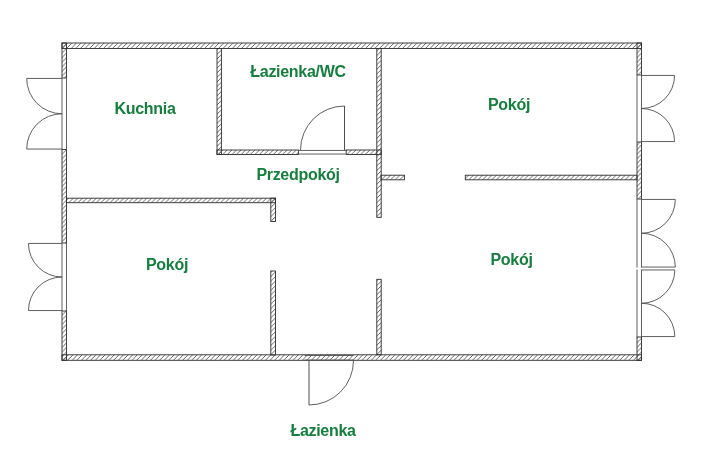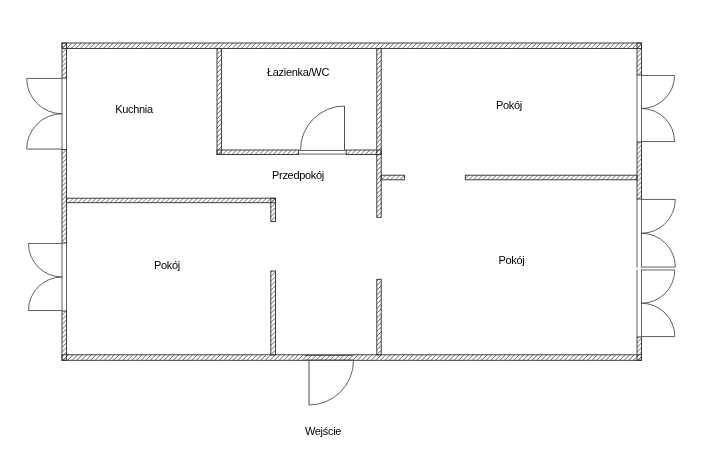--- a/index.html
+++ b/index.html
@@ -16,24 +16,25 @@
     font-family: "Liberation Sans", "DejaVu Sans", sans-serif;
   }
   .plan-svg {
     position: absolute;
     left: 0;
     top: 0;
   }
   .room-label {
     position: absolute;
     transform: translate(-50%, -50%);
-    font-size: 11px;
+    font-size: 16px;
     letter-spacing: -0.3px;
-    color: #000000;
+    color: #15803d;
     white-space: nowrap;
+    font-weight: bold;
   }
 </style>
 </head>
 <body>
 
 <div class="stage">
   <svg class="plan-svg" id="plan-svg" width="710" height="470" viewBox="0 0 710 470">
     <defs>
       <pattern id="wallHatch" width="4.6" height="4.6" patternUnits="userSpaceOnUse">
         <path d="M -1.15 1.15 L 1.15 -1.15 M 0 4.6 L 4.6 0 M 3.45 5.75 L 5.75 3.45" stroke="#4a4a4a" stroke-width="0.85" fill="none"></path>
@@ -94,20 +95,20 @@
         <line x1="298.4" y1="154.05" x2="346.2" y2="154.05" stroke="#4e4e4e" stroke-width="0.9"></line>
         <line x1="344.5" y1="150" x2="344.5" y2="106" stroke="#4e4e4e" stroke-width="1"></line>
         <path d="M 300.5 150 A 44 44 0 0 1 344.5 106" stroke="#4e4e4e" stroke-width="0.9" fill="none"></path>
         <line x1="304.6" y1="355.45" x2="353.3" y2="355.45" stroke="#4e4e4e" stroke-width="0.9"></line>
         <line x1="304.6" y1="360.05" x2="353.3" y2="360.05" stroke="#4e4e4e" stroke-width="0.9"></line>
         <line x1="309" y1="360.5" x2="309" y2="405" stroke="#4e4e4e" stroke-width="1"></line>
         <path d="M 309 405 A 44.5 44.5 0 0 0 353.5 360.5" stroke="#4e4e4e" stroke-width="0.9" fill="none"></path>
       </g>
   </svg>
 
-  <div class="room-label" style="left: 134px; top: 109px;">Kuchnia</div>
+  <div class="room-label" style="left: 145px; top: 109px;">Kuchnia</div>
   <div class="room-label" style="left: 298px; top: 72px;">Łazienka/WC</div>
   <div class="room-label" style="left: 509px; top: 104.5px;">Pokój</div>
   <div class="room-label" style="left: 298px; top: 175px; text-align: center;">Przedpokój</div>
   <div class="room-label" style="left: 167px; top: 265px;">Pokój</div>
   <div class="room-label" style="left: 511.5px; top: 260px;">Pokój</div>
-  <div class="room-label" style="left: 323px; top: 431px;">Wejście</div>
+  <div class="room-label" style="left: 323px; top: 431px;">Łazienka</div>
 </div>
 
 </body></html>

